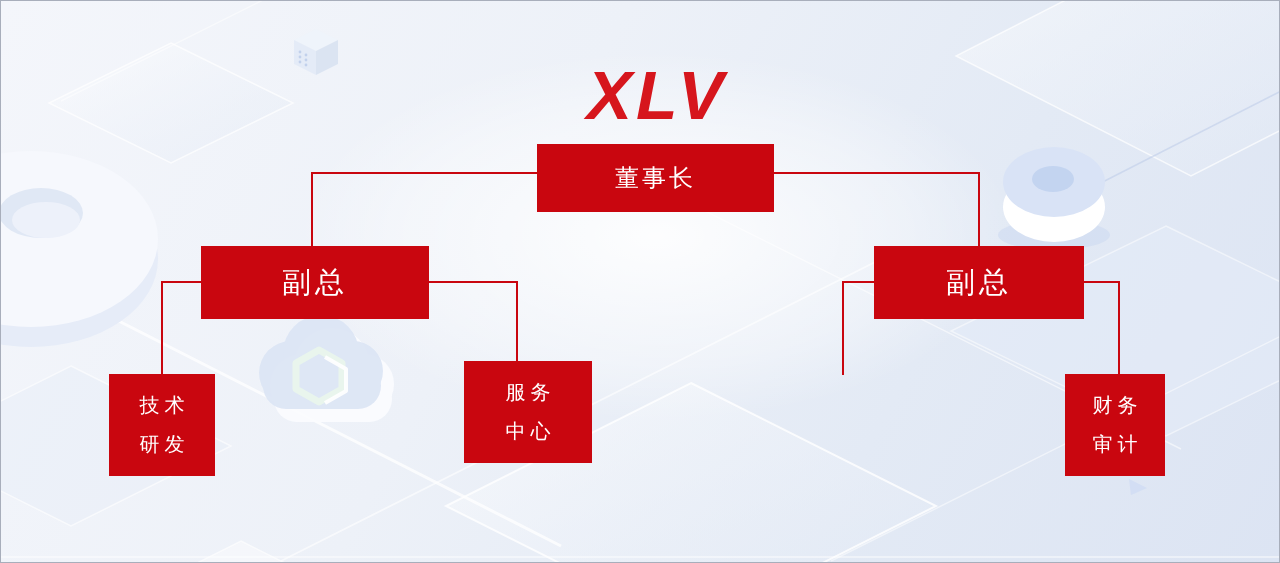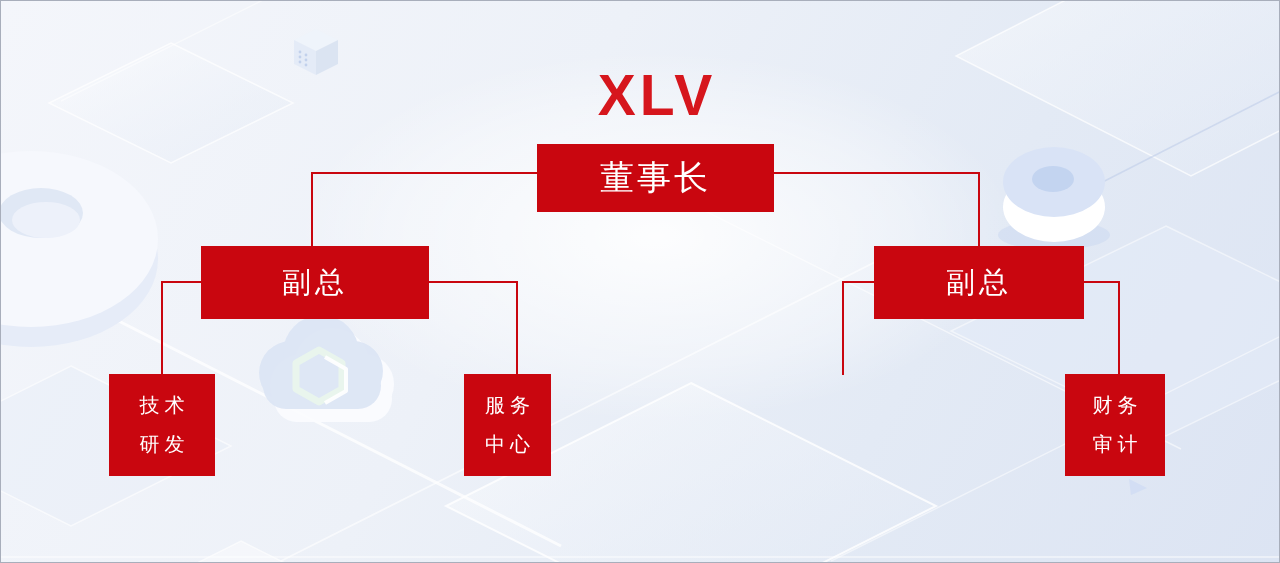--- a/index.html
+++ b/index.html
@@ -18,41 +18,41 @@
     background:linear-gradient(118deg,#f4f6fb 0%,#edf1f8 40%,#e3eaf5 70%,#dce4f3 100%);
     font-family:"Liberation Sans","DejaVu Sans",sans-serif;
   }
   #bg-decor{position:absolute;left:0;top:0;z-index:0;}
   .layer{position:absolute;left:0;top:0;width:100%;height:100%;}
   #chart-layer{z-index:2;}
 
   .logo{
     position:absolute;left:544px;top:48px;width:224px;height:92px;
     color:var(--logo-red);
-    font-size:57px;font-weight:bold;
+    font-size:68px;font-weight:bold;font-style:italic;
     letter-spacing:4px;line-height:92px;text-align:center;
     white-space:nowrap;
   }
 
   .node{
     position:absolute;
     background:var(--box-red);
     color:var(--box-text);
     display:flex;align-items:center;justify-content:center;
     flex-direction:column;
     text-align:center;
   }
   .node .lbl{white-space:nowrap;}
-  .node-root{left:536px;top:143px;width:237px;height:68px;font-size:34px;letter-spacing:3px;}
+  .node-root{left:536px;top:143px;width:237px;height:68px;font-size:24px;letter-spacing:3px;}
   .node-vp-left{left:200px;top:245px;width:228px;height:73px;font-size:29px;letter-spacing:4px;}
   .node-vp-right{left:873px;top:245px;width:210px;height:73px;font-size:29px;letter-spacing:4px;}
   .node-dept{width:106px;height:102px;font-size:20px;letter-spacing:5px;line-height:39px;}
   .node-dept .lbl{text-indent:5px;} 
   .node-tech{left:108px;top:373px;}
-  .node-service{left:463px;top:373px;width:87px;}
+  .node-service{left:463px;top:360px;width:128px;}
   .node-admin{left:790px;top:373px;width:105px;}
   .node-finance{left:1064px;top:373px;width:100px;}
 
   .hline,.vline{position:absolute;background:var(--line-red);}
   .hline{height:2px;}
   .vline{width:2px;}
 </style>
 </head>
 <body>
 

